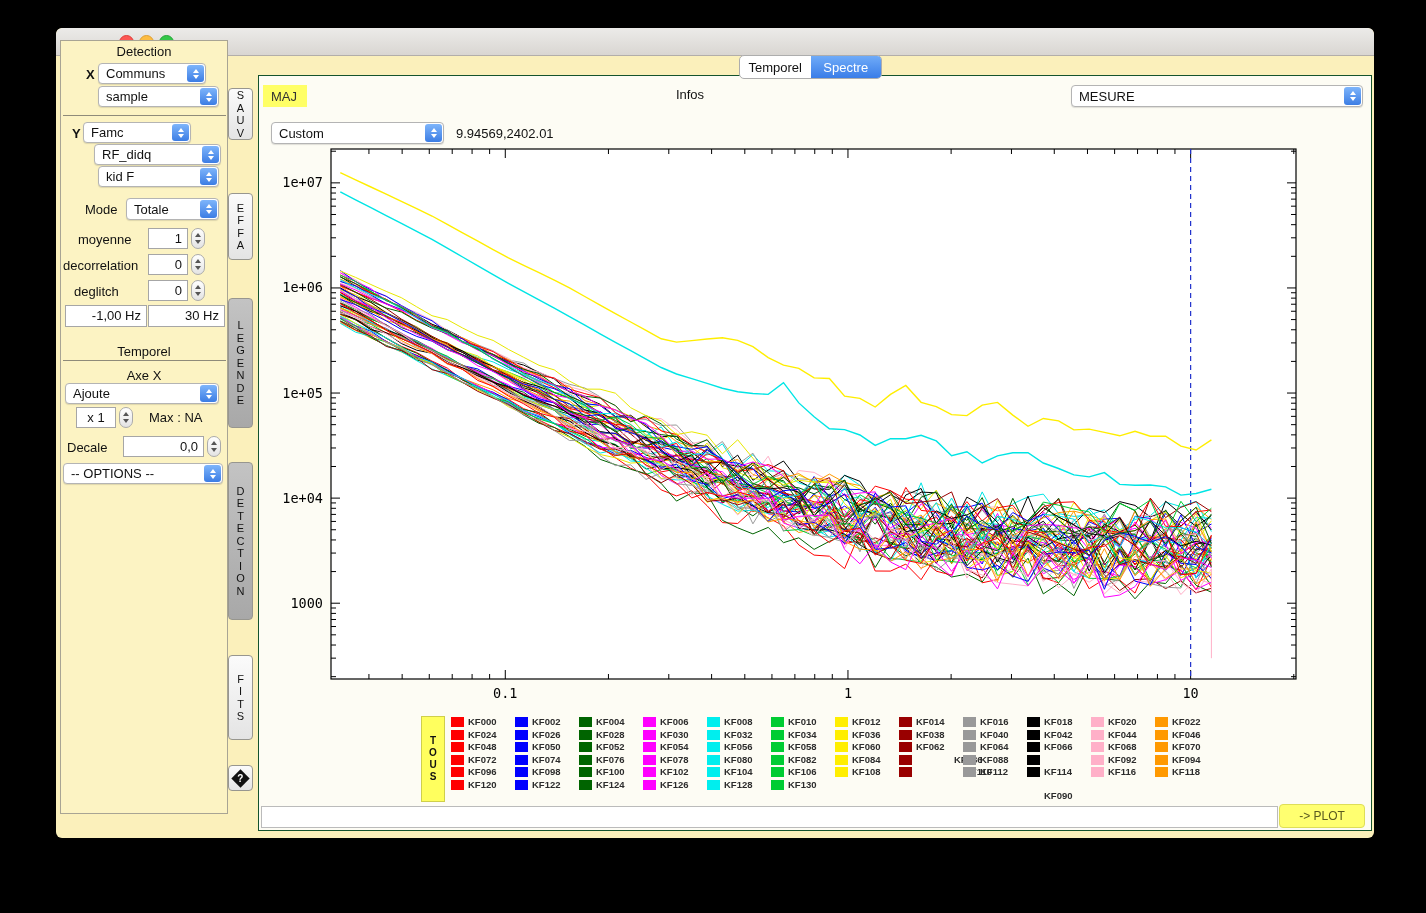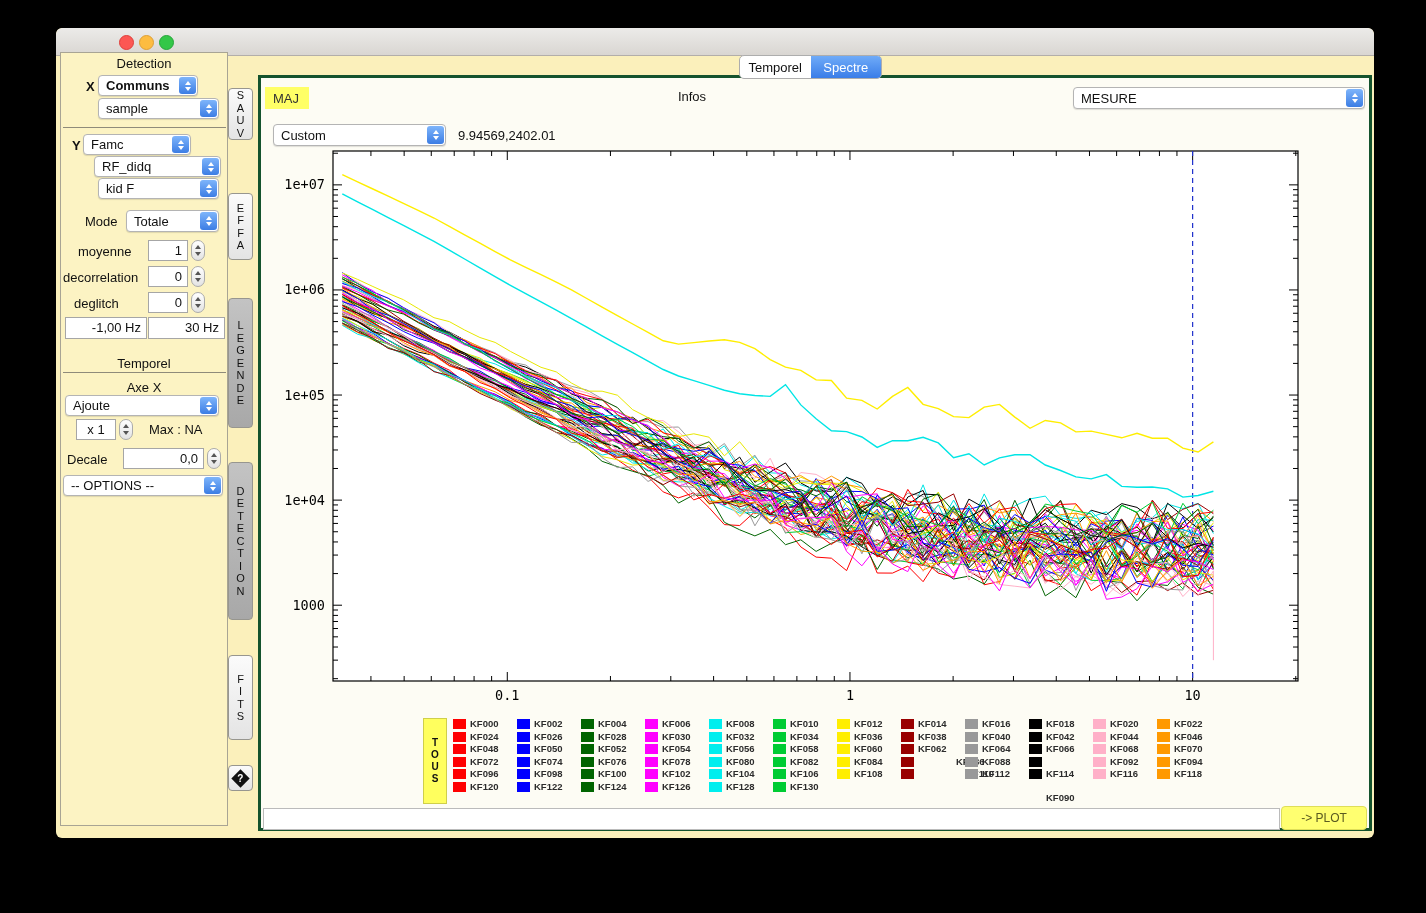--- a/index.html
+++ b/index.html
@@ -6,21 +6,21 @@
     font-family:"Liberation Sans",sans-serif;-webkit-font-smoothing:antialiased;}
   #window{position:absolute;left:56px;top:28px;width:1318px;height:810px;
     background:#fbf0bb;border-radius:6px;box-shadow:0 10px 30px rgba(0,0,0,.6);overflow:hidden;}
   
   #titlebar{position:absolute;left:0;top:0;width:100%;height:27px;
     background:linear-gradient(#ecebe9,#d9d6d2);border-bottom:1px solid #b2aeaa;
     border-radius:6px 6px 0 0;}
   .tl{position:absolute;top:7px;width:13px;height:13px;border-radius:50%;}
   #titletext{position:absolute;left:0;right:0;top:6px;text-align:center;font-size:13px;color:#4a4a4a;}
   
-  #sidebar{position:absolute;left:4px;top:24px;width:168px;height:774px;
+  #sidebar{position:absolute;left:4px;top:12px;width:168px;height:774px;
     background:#fcf3c3;border:1px solid #a8a494;box-sizing:border-box;}
   .slabel{position:absolute;font-size:13px;color:#111;white-space:nowrap;}
   .dd{position:absolute;background:#fff;border:1px solid #b4b4b4;border-radius:4px;
     font-size:13px;color:#111;box-sizing:border-box;display:flex;align-items:center;
     padding-left:7px;overflow:hidden;box-shadow:0 1px 1px rgba(0,0,0,.12);}
   .cap{position:absolute;right:1px;top:1px;bottom:1px;width:17px;border-radius:3px;
     background:linear-gradient(#7eb5fb,#3c7de4);display:flex;flex-direction:column;
     align-items:center;justify-content:center;gap:2px;}
   .cap .u{width:0;height:0;border:3.5px solid transparent;border-bottom:4px solid #fff;border-top:none;}
   .cap .d{width:0;height:0;border:3.5px solid transparent;border-top:4px solid #fff;border-bottom:none;}
@@ -38,21 +38,21 @@
     background:linear-gradient(#fbfbfb,#e4e4e4);display:flex;align-items:center;justify-content:center;
     text-align:center;font-size:11px;line-height:12.5px;color:#111;box-sizing:border-box;}
   .vtab.pressed{background:linear-gradient(#c3c3c3,#a8a8a8);}
   #help-btn{position:absolute;left:172px;width:25px;height:26px;border:1px solid #97968f;border-radius:4px;
     background:linear-gradient(#fbfbfb,#e4e4e4);display:flex;align-items:center;justify-content:center;box-sizing:border-box;}
   .diamond{width:13px;height:13px;background:#111;transform:rotate(45deg);
     display:flex;align-items:center;justify-content:center;}
   .diamond span{transform:rotate(-45deg);color:#fff;font-size:10px;font-weight:bold;}
   
   #panel{position:absolute;left:202px;top:47px;width:1114px;height:756px;
-    background:#fdfcf4;border:3px solid #14532d;box-sizing:border-box;}
+    background:#fdfcf4;border:1px solid #14532d;box-sizing:border-box;}
   #segmented{position:absolute;left:683px;top:27px;width:141px;height:22px;display:flex;
     border:1px solid #adadad;border-radius:5px;overflow:hidden;background:#fff;z-index:5;}
   .seg{flex:1;display:flex;align-items:center;justify-content:center;font-size:13px;color:#111;}
   .seg.active{background:linear-gradient(#6fabf8,#3a7de8);color:#fff;}
   .ybtn{background:#ffff66;color:#333;}
   #maj-btn{position:absolute;left:4px;top:9px;width:44px;height:22px;display:flex;align-items:center;
     padding-left:8px;font-size:13px;box-sizing:border-box;}
   #infos{position:absolute;left:396px;top:11px;width:70px;text-align:center;font-size:13px;color:#111;}
   #coords{position:absolute;left:197px;top:50px;font-size:13px;color:#111;}
   #plot-svg{position:absolute;left:0;top:0;pointer-events:none;}
@@ -76,21 +76,21 @@
   <div id="titlebar">
     <div class="tl" style="left:63px;background:#fc5753;border:1px solid #df3e3a;"></div>
     <div class="tl" style="left:83px;background:#fdbc40;border:1px solid #de9f34;"></div>
     <div class="tl" style="left:103px;background:#33c748;border:1px solid #27a53a;"></div>
   </div>
 
   <div id="sidebar">
     <div class="sec-title" style="top:3px;">Detection</div>
 
     <div class="slabel" style="left:25px;top:26px;font-weight:bold;">X</div>
-    <div class="dd" style="left:37px;top:22px;width:100px;height:21px;font-weight:bold;">
+    <div class="dd" style="left:37px;top:22px;width:108px;height:21px;">
       <span>Communs</span>
       <span class="cap">
           <i class="u"></i>
           <i class="d"></i>
         </span>
     </div>
     <div class="dd" style="left:37px;top:45px;width:121px;height:21px;">
       <span>sample</span>
       <span class="cap">
           <i class="u"></i>

